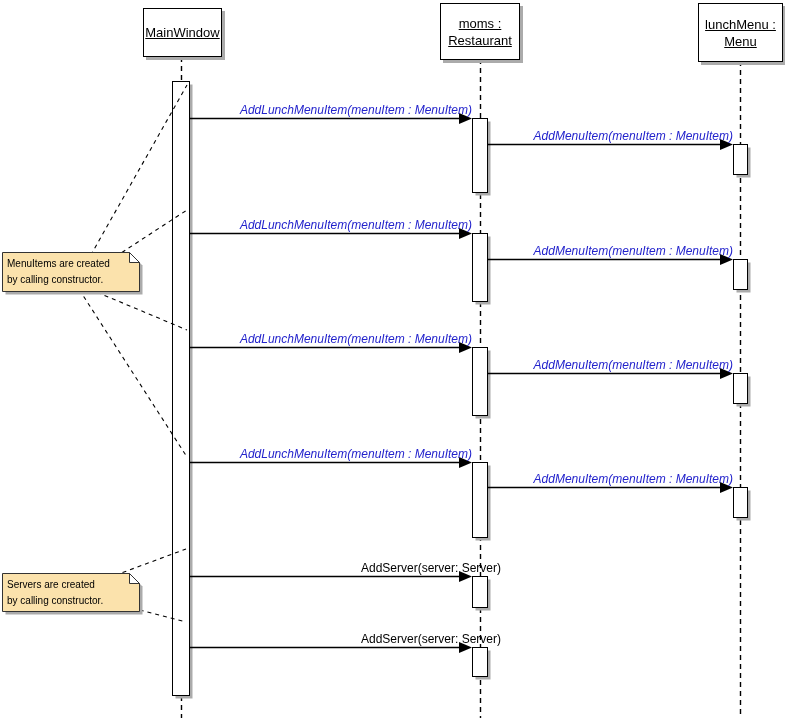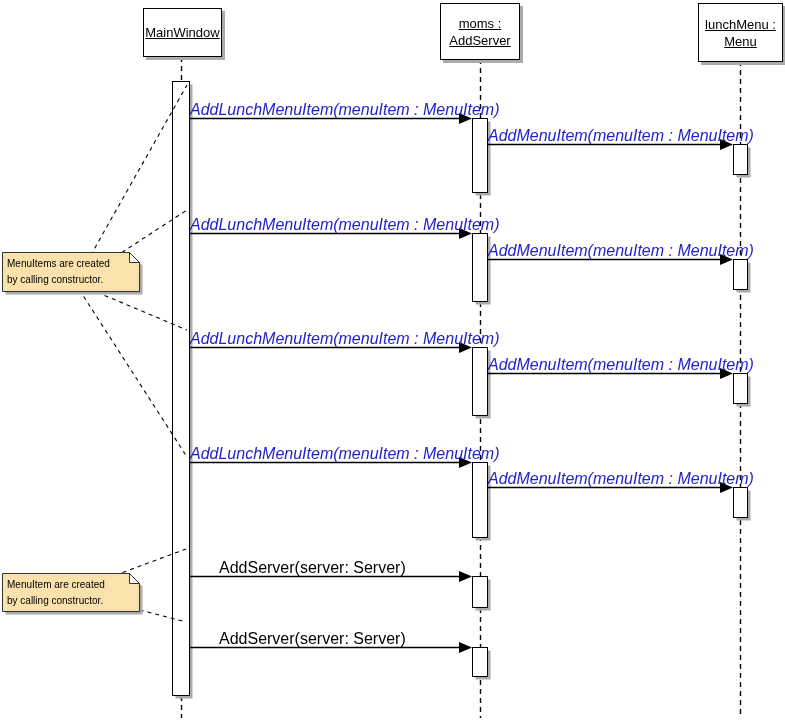--- a/index.html
+++ b/index.html
@@ -9,22 +9,22 @@
   }
   #diagram-svg{position:absolute;left:0;top:0;}
   .head{
     position:absolute;background:#fff;border:1px solid #000;
     box-shadow:3px 3px 0 #ababab;
     display:flex;flex-direction:column;align-items:center;justify-content:center;
     font-size:13px;line-height:17px;text-align:center;
   }
   .head span{text-decoration:underline;white-space:nowrap;}
   .msg{
-    position:absolute;font-size:16px;line-height:14px;height:14px;
-    text-align:left;white-space:nowrap;overflow:visible;
+    position:absolute;font-size:12px;line-height:14px;height:14px;
+    text-align:right;white-space:nowrap;overflow:visible;
   }
   .msg.blue{color:#2323CC;font-style:italic;}
   .msg.plain{color:#000;font-style:normal;margin-left:29px;}
   .note-text{
     position:absolute;font-size:10px;line-height:16px;color:#000;
     white-space:nowrap;
   }
 </style>
 </head>
 <body>
@@ -113,21 +113,21 @@
       <path d="M2.5,573.5 H129.5 L139.5,583.5 V611.5 H2.5 Z" fill="#FBE2AC" stroke="#333"></path>
       <path d="M129.5,573.5 V583.5 H139.5 Z" fill="#fff" stroke="#333"></path>
     </g>
   </svg>
 
   <div class="head" style="left:143px;top:8px;width:77px;height:47px;text-align:right;">
     <span>MainWindow</span>
   </div>
   <div class="head" style="left:440px;top:3px;width:78px;height:55px;">
     <span>moms :</span>
-    <span>AddServer</span>
+    <span>Restaurant</span>
   </div>
   <div class="head" style="left:698px;top:3px;width:83px;height:57px;text-align:center;">
     <span>lunchMenu :</span>
     <span>Menu</span>
   </div>
 
   <div class="msg blue" style="left:190px;width:282px;top:103px;">AddLunchMenuItem(menuItem : MenuItem)</div>
   <div class="msg blue" style="left:488px;width:245px;top:129px;">AddMenuItem(menuItem : MenuItem)</div>
   <div class="msg blue" style="left:190px;width:282px;top:218px;">AddLunchMenuItem(menuItem : MenuItem)</div>
   <div class="msg blue" style="left:488px;width:245px;top:244px;">AddMenuItem(menuItem : MenuItem)</div>
@@ -136,17 +136,17 @@
   <div class="msg blue" style="left:190px;width:282px;top:447px;">AddLunchMenuItem(menuItem : MenuItem)</div>
   <div class="msg blue" style="left:488px;width:245px;top:472px;">AddMenuItem(menuItem : MenuItem)</div>
   <div class="msg plain" style="left:190px;width:282px;top:561px;">AddServer(server: Server)</div>
   <div class="msg plain" style="left:190px;width:282px;top:632px;">AddServer(server: Server)</div>
 
   <div class="note-text" style="left:7px;top:256px;">
     <div>MenuItems are created</div>
     <div>by calling constructor.</div>
   </div>
   <div class="note-text" style="left:7px;top:577px;">
-    <div>MenuItem are created</div>
+    <div>Servers are created</div>
     <div>by calling constructor.</div>
   </div>
 
 </div>
 
 </body></html>

